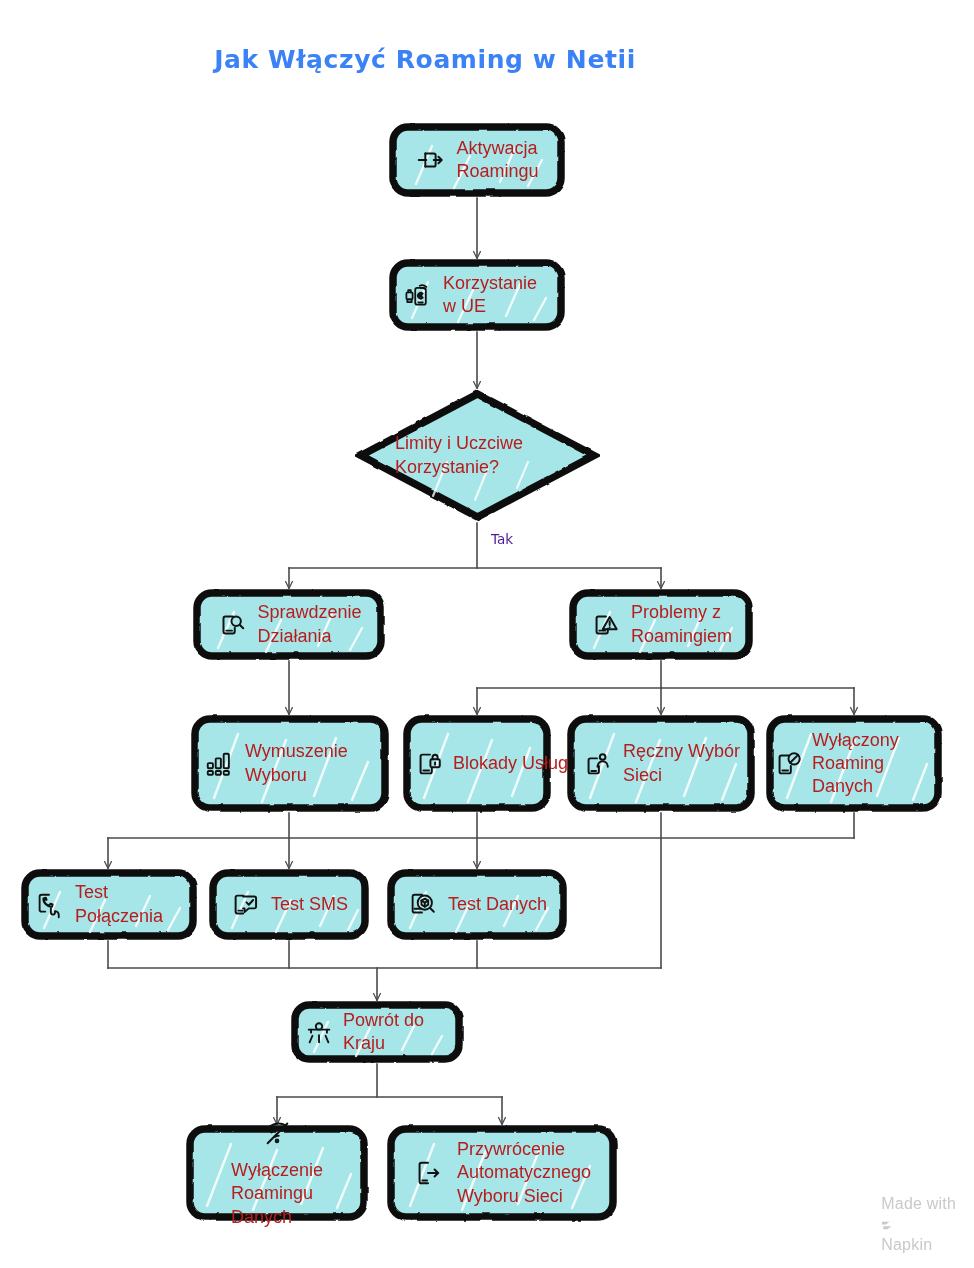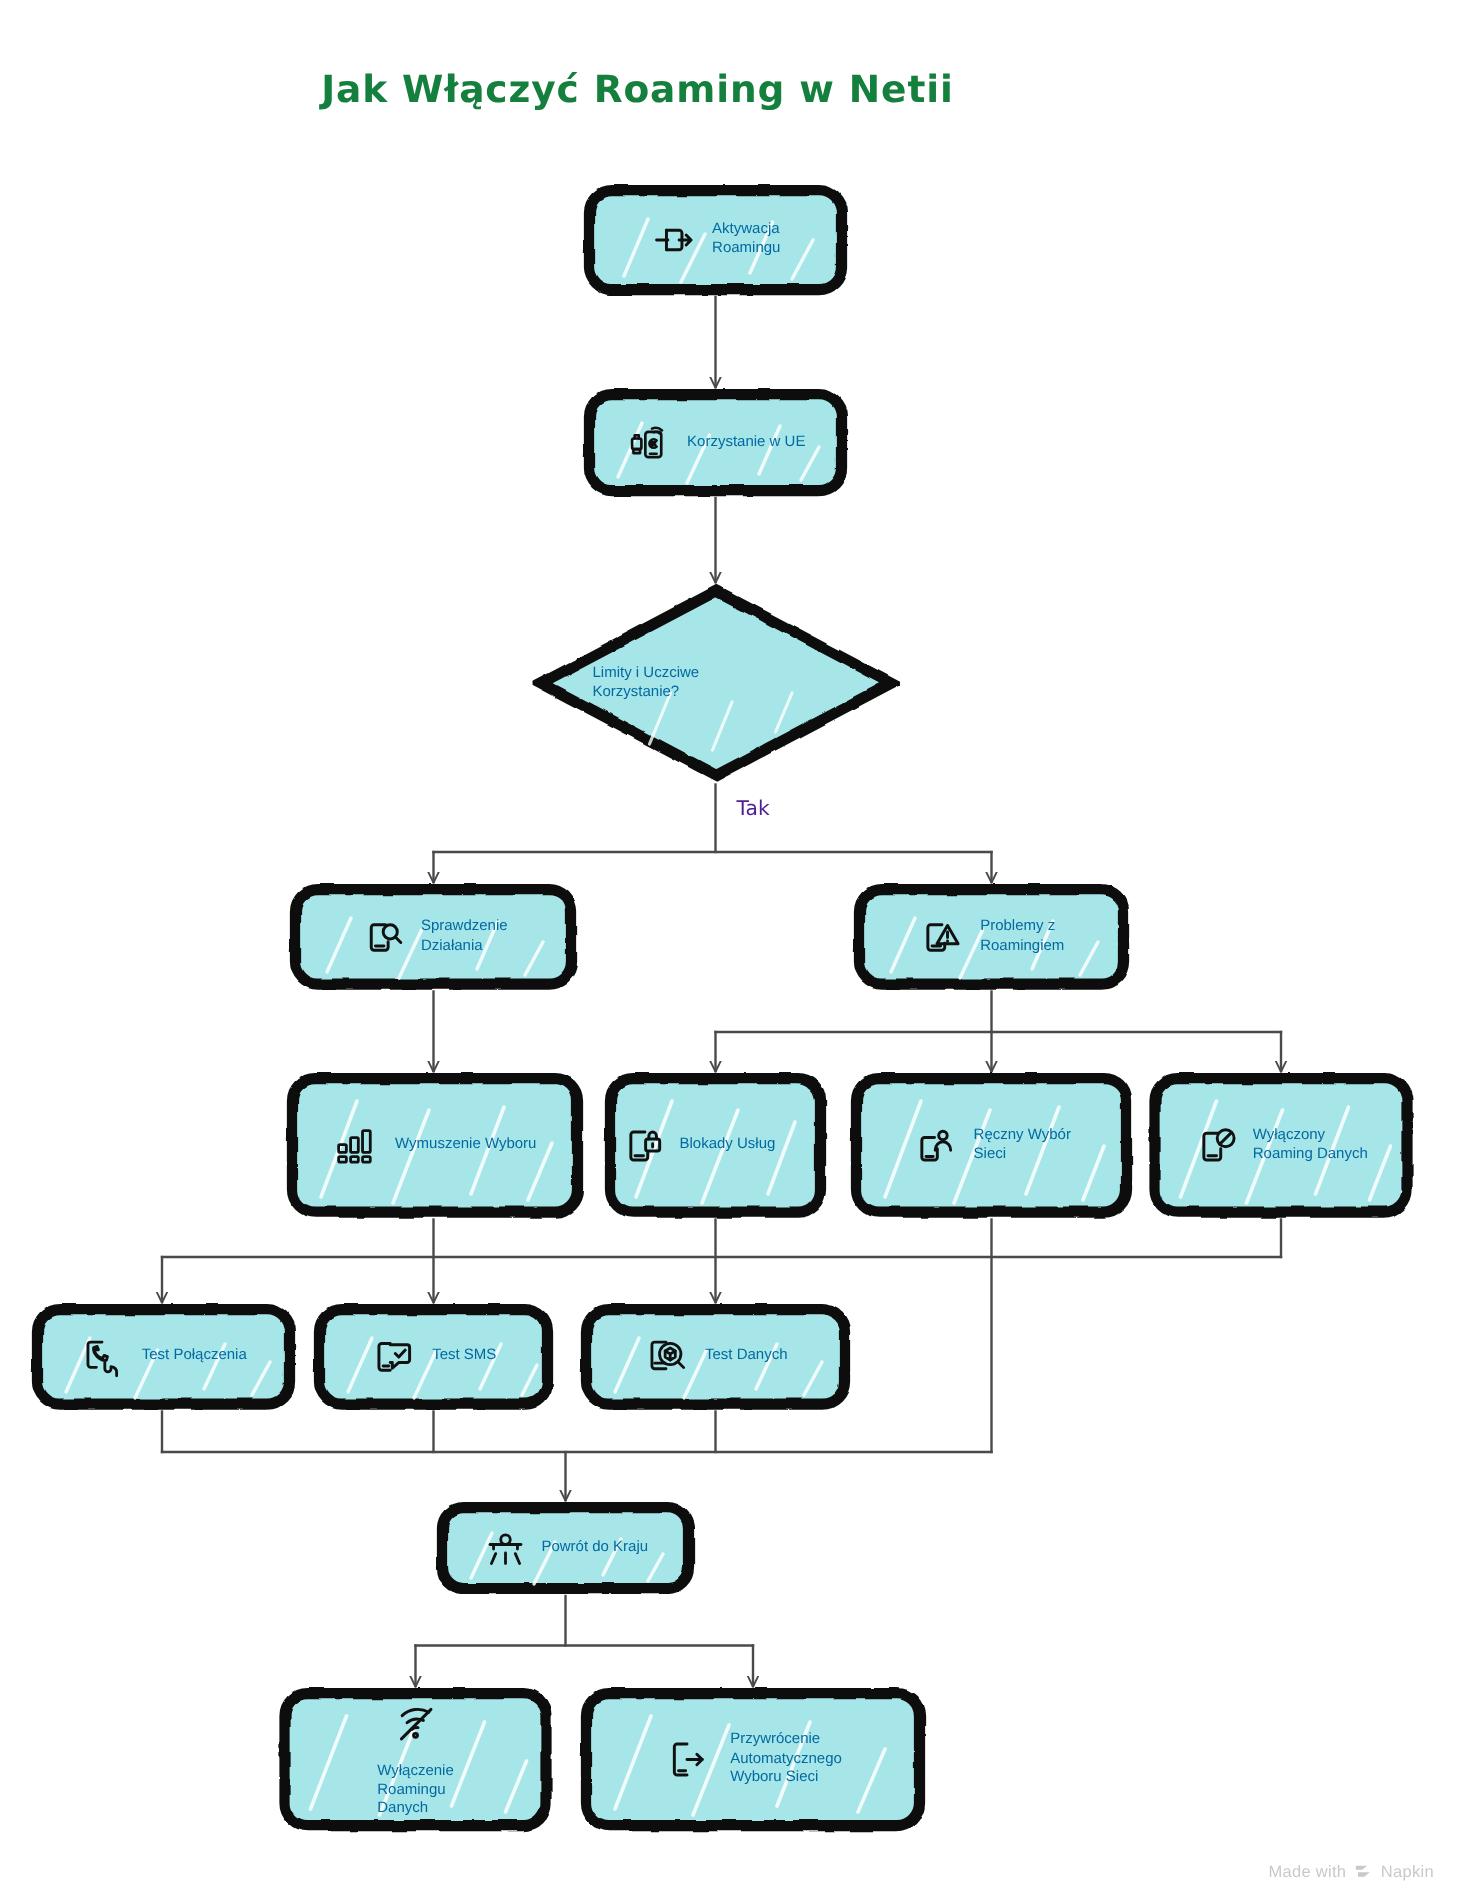--- a/index.html
+++ b/index.html
@@ -25,21 +25,21 @@
   #title {
     position: absolute;
     left: 0;
     top: 45px;
     width: 850px;
     text-align: center;
     font-family: "DejaVu Sans", sans-serif;
     font-size: 25px;
     font-weight: bold;
     letter-spacing: 0.6px;
-    color: #15803d;
+    color: #3b82f6;
     z-index: 5;
   }
 
   
   #edges {
     position: absolute;
     left: 0;
     top: 0;
     width: 974px;
     height: 1268px;
@@ -73,23 +73,23 @@
 
   .node .ic {
     flex: 0 0 auto;
     width: 30px;
     height: 30px;
     display: block;
   }
   .node .ic svg { display:block; width:100%; height:100%; }
 
   .node .lbl {
-    font-size: 10px;
+    font-size: 18px;
     line-height: 1.28;
-    color: #0369a1;
+    color: #b91c1c;
     white-space: pre-line;
     text-align: left;
   }
 
   .diamond .content { padding: 0 40px; }
   .diamond .lbl {
     width: 100%;
   }
 
   .edge-label {
@@ -99,25 +99,26 @@
     font-size: 13.5px;
     color: #4c1d95;
   }
 
   #watermark {
     position: absolute;
     right: 18px;
     bottom: 14px;
     z-index: 6;
     display: flex;
-    align-items: flex-end;
+    align-items: flex-start;
     gap: 5px;
     color: #c9c9c9;
-    font-size: 11px;
+    font-size: 16px;
     letter-spacing: 0.2px;
+    flex-direction: column;
   }
   #watermark .wm-mark { display:block; width: 13px; height: 13px; }
 </style>
 </head>
 <body>
 
 <div id="canvas">
 
   <div id="title">Jak Włączyć Roaming w Netii</div>
 

